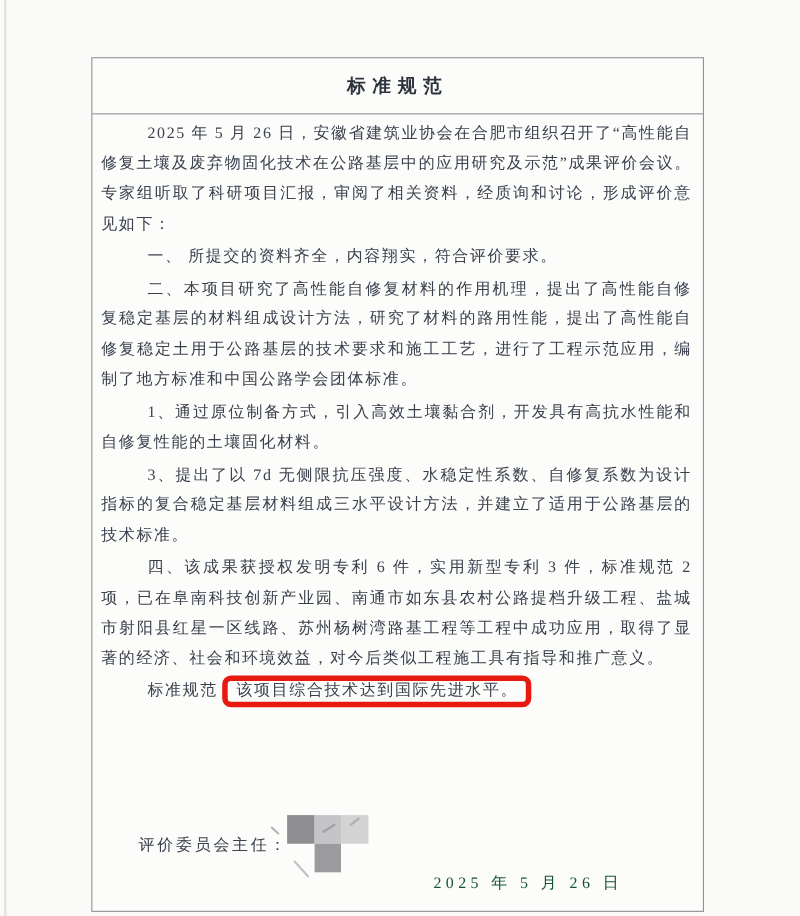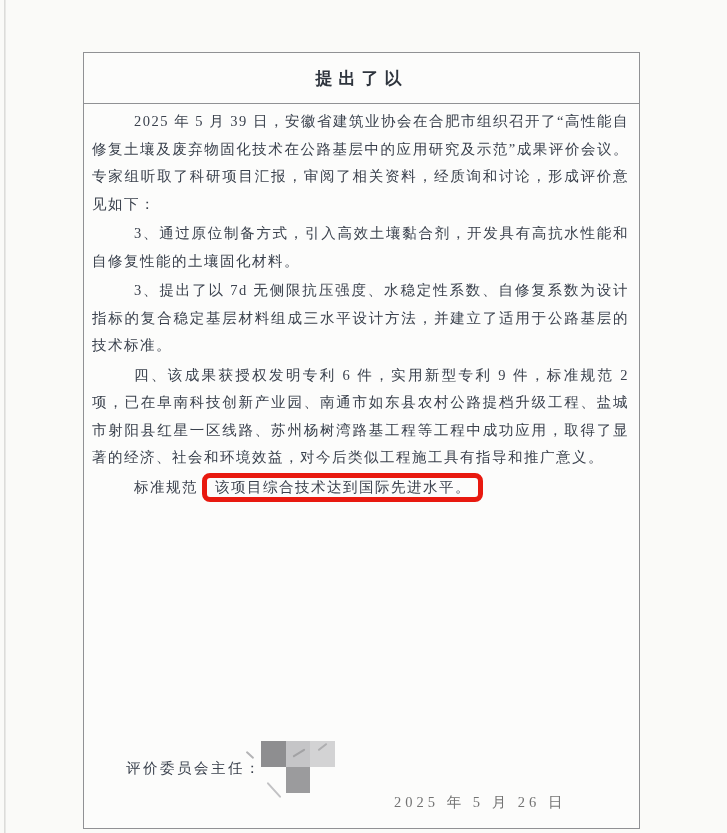--- a/index.html
+++ b/index.html
@@ -46,21 +46,21 @@
     border-radius: 8px;
     padding: 1px 7px 2px 8px;
     margin-left: -12px;
   }
   .sig-label {
     position: absolute; left: 42px; top: 706px;
     font-size: 14.5px; letter-spacing: 2.5px; color: #3a414d;
   }
   .date-line {
     position: absolute; left: 310px; top: 740px;
-    font-size: 14.5px; letter-spacing: 4px; color: #737373;
+    font-size: 14.5px; letter-spacing: 4px; color: #14532d;
   }
   .blur-tile { position: absolute; }
   .t1 { left: 177px; top: 688px; width: 25px; height: 26px; background: #8e8e90; }
   .t2 { left: 202px; top: 688px; width: 24px; height: 26px; background: #c5c5c7; }
   .t3 { left: 226px; top: 688px; width: 25px; height: 26px; background: #d3d3d4; }
   .t4 { left: 202px; top: 714px; width: 24px; height: 26px; background: #9b9b9d; }
   .stroke { position: absolute; height: 2px; background: #b4b4b6; border-radius: 2px; }
   .s1 { left: 161px; top: 701px; width: 10px; transform: rotate(42deg); }
   .s2 { left: 180px; top: 736px; width: 20px; transform: rotate(48deg); background: #c2c2c4; }
   .s3 { left: 208px; top: 699px; width: 14px; transform: rotate(-32deg); background: #a2a2a4; }
@@ -75,28 +75,30 @@
 </head>
 <body>
 
 <div class="page-edge"></div>
 <div class="speck sp1"></div>
 <div class="speck sp2"></div>
 
 <div class="doc-table">
 
   <div class="title-row">
-    <h1 class="doc-title">提出了以</h1>
+    <h1 class="doc-title">标准规范</h1>
   </div>
 
   <div class="body-cell">
-    <p>2025 年 5 月 39 日，安徽省建筑业协会在合肥市组织召开了“高性能自修复土壤及废弃物固化技术在公路基层中的应用研究及示范”成果评价会议。专家组听取了科研项目汇报，审阅了相关资料，经质询和讨论，形成评价意见如下：</p>
-    <p>3、通过原位制备方式，引入高效土壤黏合剂，开发具有高抗水性能和自修复性能的土壤固化材料。</p>
+    <p>2025 年 5 月 26 日，安徽省建筑业协会在合肥市组织召开了“高性能自修复土壤及废弃物固化技术在公路基层中的应用研究及示范”成果评价会议。专家组听取了科研项目汇报，审阅了相关资料，经质询和讨论，形成评价意见如下：</p>
+    <p>一、 所提交的资料齐全，内容翔实，符合评价要求。</p>
+    <p>二、本项目研究了高性能自修复材料的作用机理，提出了高性能自修复稳定基层的材料组成设计方法，研究了材料的路用性能，提出了高性能自修复稳定土用于公路基层的技术要求和施工工艺，进行了工程示范应用，编制了地方标准和中国公路学会团体标准。</p>
+    <p>1、通过原位制备方式，引入高效土壤黏合剂，开发具有高抗水性能和自修复性能的土壤固化材料。</p>
     <p>3、提出了以 7d 无侧限抗压强度、水稳定性系数、自修复系数为设计指标的复合稳定基层材料组成三水平设计方法，并建立了适用于公路基层的技术标准。</p>
-    <p>四、该成果获授权发明专利 6 件，实用新型专利 9 件，标准规范 2 项，已在阜南科技创新产业园、南通市如东县农村公路提档升级工程、盐城市射阳县红星一区线路、苏州杨树湾路基工程等工程中成功应用，取得了显著的经济、社会和环境效益，对今后类似工程施工具有指导和推广意义。</p>
+    <p>四、该成果获授权发明专利 6 件，实用新型专利 3 件，标准规范 2 项，已在阜南科技创新产业园、南通市如东县农村公路提档升级工程、盐城市射阳县红星一区线路、苏州杨树湾路基工程等工程中成功应用，取得了显著的经济、社会和环境效益，对今后类似工程施工具有指导和推广意义。</p>
     <p class="conclusion"><span>标准规范，</span><span class="redbox">该项目综合技术达到国际先进水平。</span></p>
   </div>
 
   <div class="sig-label">评价委员会主任：</div>
 
   <div class="blur-tile t1"></div>
   <div class="blur-tile t2"></div>
   <div class="blur-tile t3"></div>
   <div class="blur-tile t4"></div>
   <div class="stroke s1"></div>

